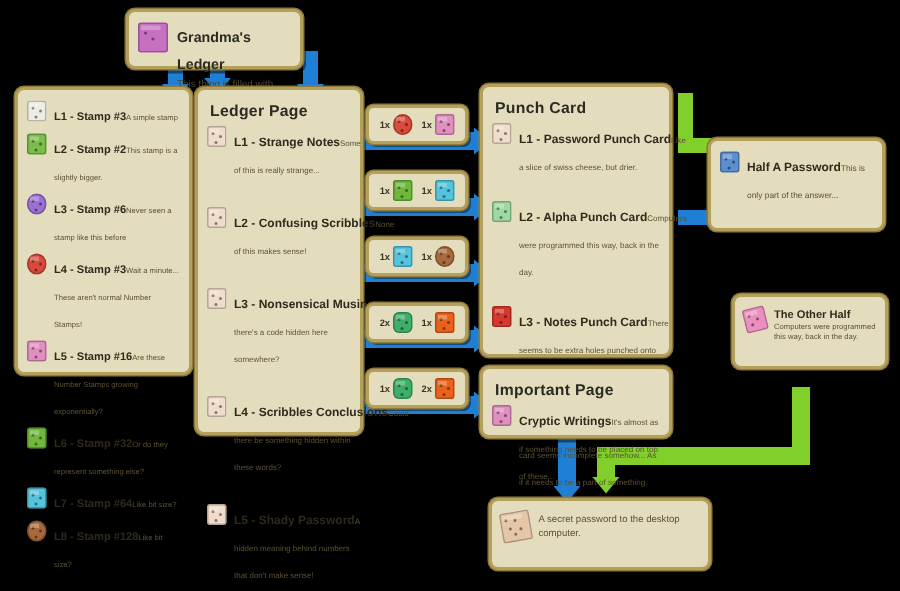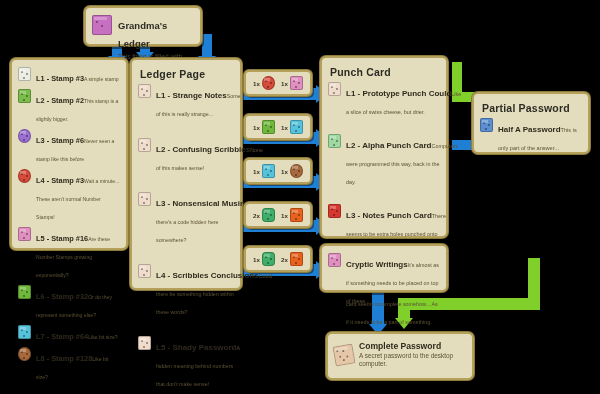--- a/index.html
+++ b/index.html
@@ -415,21 +415,21 @@
     <div class="panel-title">Punch Card</div>
     <div id="punch-list">
         <div class="row" style="margin-bottom: 16px;">
           <span class="sprite sm s-paper">
             <span class="dots">
               <i style="left: 3px; top: 4px;"></i>
               <i style="left: 8px; top: 6px;"></i>
               <i style="left: 5px; top: 10px;"></i>
             </span>
           </span>
-          <span class="row-txt"><span class="row-name" style="font-size: 8px;">L1 - Prototype Punch Could</span><span class="row-desc" style="font-size: 5.4px;">Like a slice of swiss cheese, but drier.</span></span>
+          <span class="row-txt"><span class="row-name" style="font-size: 8px;">L1 - Password Punch Card</span><span class="row-desc" style="font-size: 5.4px;">Like a slice of swiss cheese, but drier.</span></span>
         </div>
         <div class="row" style="margin-bottom: 16px;">
           <span class="sprite sm s-paperg">
             <span class="dots">
               <i style="left: 3px; top: 4px;"></i>
               <i style="left: 8px; top: 6px;"></i>
               <i style="left: 5px; top: 10px;"></i>
             </span>
           </span>
           <span class="row-txt"><span class="row-name" style="font-size: 8px;">L2 - Alpha Punch Card</span><span class="row-desc" style="font-size: 5.4px;">Computers were programmed this way, back in the day.</span></span>
@@ -451,62 +451,76 @@
               <i style="left: 8px; top: 6px;"></i>
               <i style="left: 5px; top: 10px;"></i>
             </span>
           </span>
           <span class="row-txt"><span class="row-name" style="font-size: 8px;">L4 - Gold Punch Card</span><span class="row-desc" style="font-size: 5.4px;">This card seems incomplete somehow... As if it needs to be a part of something.</span></span>
         </div>
       </div>
   </div>
 
   <div class="panel" style="left:320px; top:244px; width:128px; height:48px;">
+    <div class="panel-title">Important Page</div>
     <div id="important-list">
         <div class="row">
           <span class="sprite sm s-pink">
             <span class="dots">
               <i style="left: 3px; top: 4px;"></i>
               <i style="left: 8px; top: 6px;"></i>
               <i style="left: 5px; top: 10px;"></i>
             </span>
           </span>
           <span class="row-txt"><span class="row-name" style="font-size: 8px;">Cryptic Writings</span><span class="row-desc" style="font-size: 5.4px;">It's almost as if something needs to be placed on top of these...</span></span>
         </div>
       </div>
   </div>
 
   <div class="panel" style="left:472px; top:92px; width:118px; height:62px;">
-    <div class="panel-title">Partial Password</div>
     <div id="partial-list">
         <div class="row">
           <span class="sprite sm s-bluecard">
             <span class="dots">
               <i style="left: 3px; top: 4px;"></i>
               <i style="left: 8px; top: 6px;"></i>
               <i style="left: 5px; top: 10px;"></i>
             </span>
           </span>
           <span class="row-txt"><span class="row-name" style="font-size: 8px;">Half A Password</span><span class="row-desc" style="font-size: 5.6px;">This is only part of the answer...</span></span>
         </div>
       </div>
   </div>
 
+  <div class="panel" style="left:488px; top:196px; width:104px; height:50px;">
+    <div class="row" style="margin:0;">
+      <span class="sprite s-pinkcard" style="transform:rotate(-14deg)">
+        <span class="dots">
+            <i style="left:3px;top:4px"></i>
+            <i style="left:8px;top:7px"></i>
+            <i style="left:4px;top:10px"></i>
+          </span>
+      </span>
+      <span class="row-txt">
+        <span class="row-name" style="display:block;">The Other Half</span>
+        <span class="row-desc" style="display:block;">Computers were programmed this way, back in the day.</span>
+      </span>
+    </div>
+  </div>
 
   <div class="panel" style="left:326px; top:332px; width:148px; height:48px;">
     <div class="row" style="margin:0; align-items:center;">
       <span class="sprite lg s-tan" style="transform:rotate(-10deg)">
         <span class="dots">
             <i style="left:3px;top:4px"></i>
             <i style="left:9px;top:5px"></i>
             <i style="left:5px;top:10px"></i>
             <i style="left:12px;top:11px"></i>
             <i style="left:8px;top:14px"></i>
           </span>
       </span>
       <span class="row-txt">
-        <span class="row-name" style="display:block; font-size:8.6px;">Complete Password</span>
         <span class="row-desc" style="display:block; font-size:6.4px;">A secret password to the desktop computer.</span>
       </span>
     </div>
   </div>
 
 </div>
 
 </body></html>

